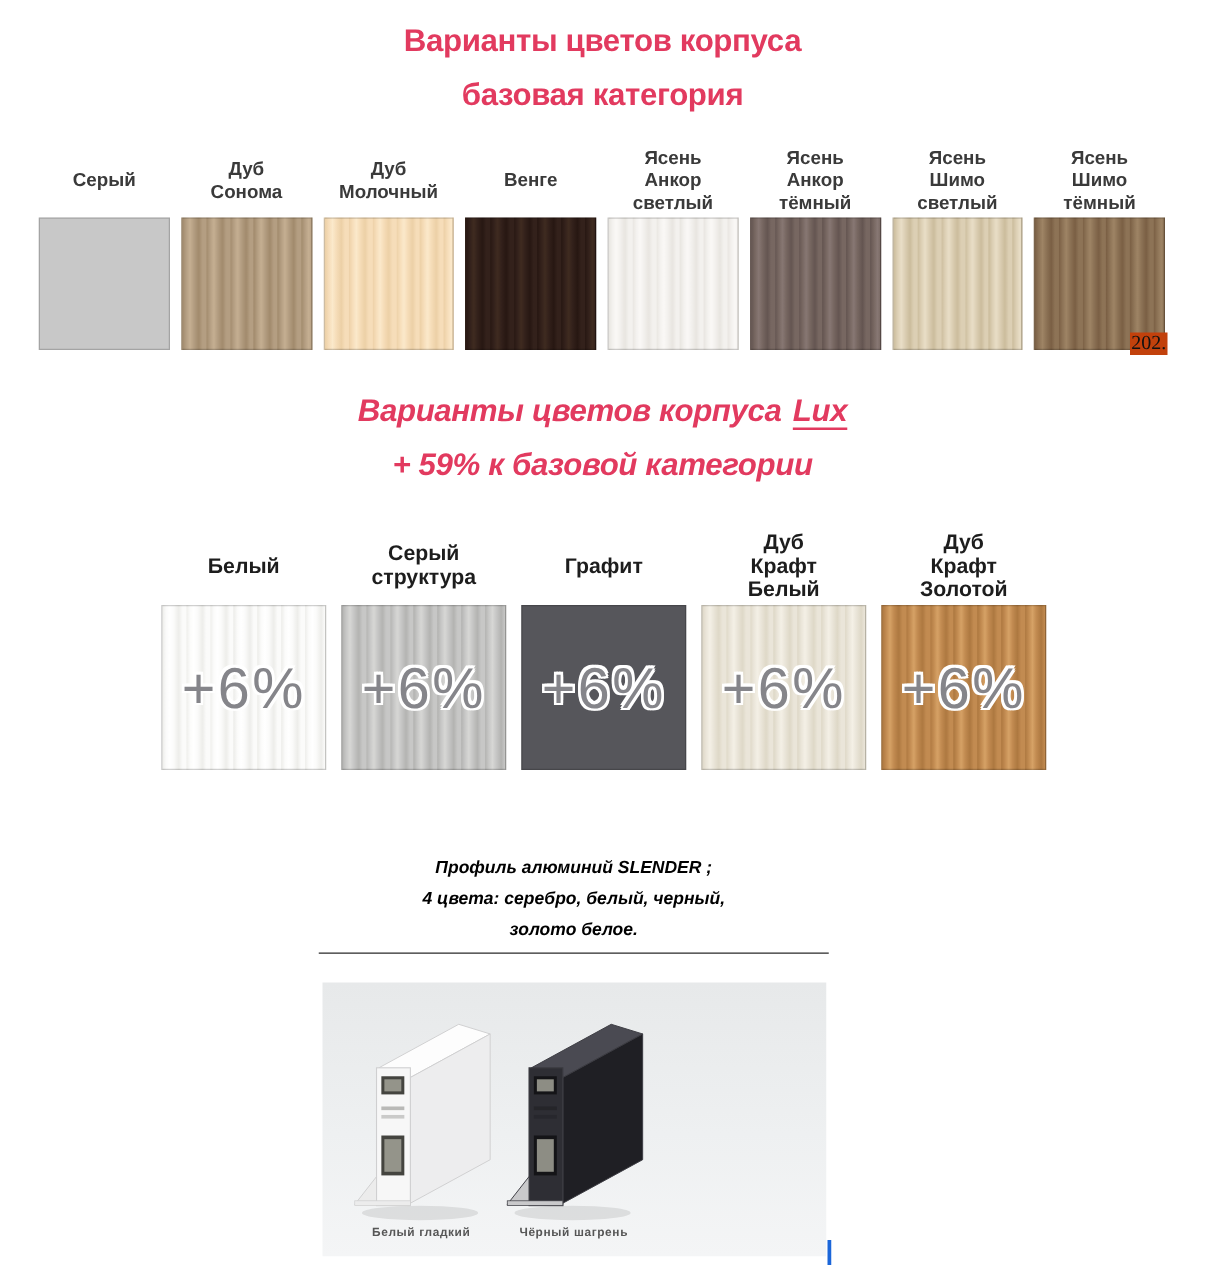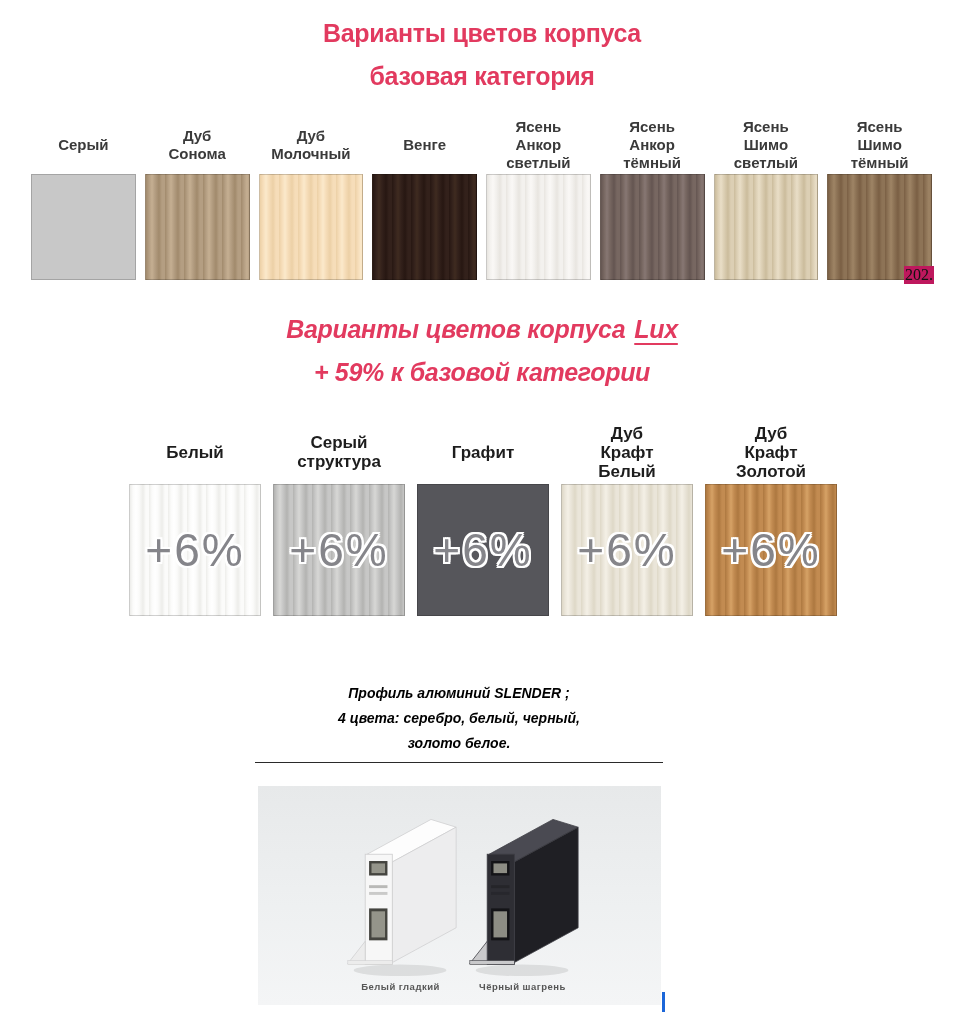--- a/index.html
+++ b/index.html
@@ -36,36 +36,36 @@
     background:repeating-linear-gradient(90deg,
       var(--c2) 0px, var(--c1) 3px, var(--c3) 6px,
       var(--c1) 9px, var(--c2) 13px, var(--c1) 16px, var(--c1) 19px);
   }
   .badge{
     font-size:46px;font-weight:400;letter-spacing:2px;color:#85858a;
     text-shadow:-2px -2px 0 #fff,2px -2px 0 #fff,-2px 2px 0 #fff,2px 2px 0 #fff,
                 -2px 0 0 #fff,2px 0 0 #fff,0 -2px 0 #fff,0 2px 0 #fff;
   }
   #watermark{
-    position:absolute;top:266px;right:30px;z-index:3;background:#be185d;
+    position:absolute;top:266px;right:30px;z-index:3;background:#c2410c;
     font-family:"Liberation Serif","DejaVu Serif",serif;font-size:16px;color:#111;
     padding:0 1px;line-height:18px;
   }
   #profile-note-block{
     position:absolute;top:681px;left:255px;width:408px;text-align:center;
   }
   #profile-note{
     white-space:pre-line;font-weight:700;font-style:italic;color:#000;
     font-size:14px;line-height:25px;
   }
   #profile-rule{border:none;border-top:1.6px solid #2a2a2a;margin:6px 0 0 0;width:100%;}
   #profile-photo{
     position:absolute;top:786px;left:258px;width:403px;height:219px;
     background:linear-gradient(180deg,#e7e9ea 0%,#eef0f1 55%,#f4f5f6 100%);
-    display:flex;justify-content:center;box-sizing:border-box;
+    display:flex;justify-content:flex-start;box-sizing:border-box;
     padding:16px 14px 8px 18px;
   }
   .profile-fig{display:flex;flex-direction:column;align-items:center;width:122px;}
   .profile-fig svg{display:block;}
   .photo-label{
     font-size:9.5px;font-weight:700;color:#565656;letter-spacing:.5px;
     margin-top:1px;text-align:center;
   }
   #text-cursor{
     position:absolute;left:662px;top:992px;width:2.5px;height:20px;background:#1b66d9;

